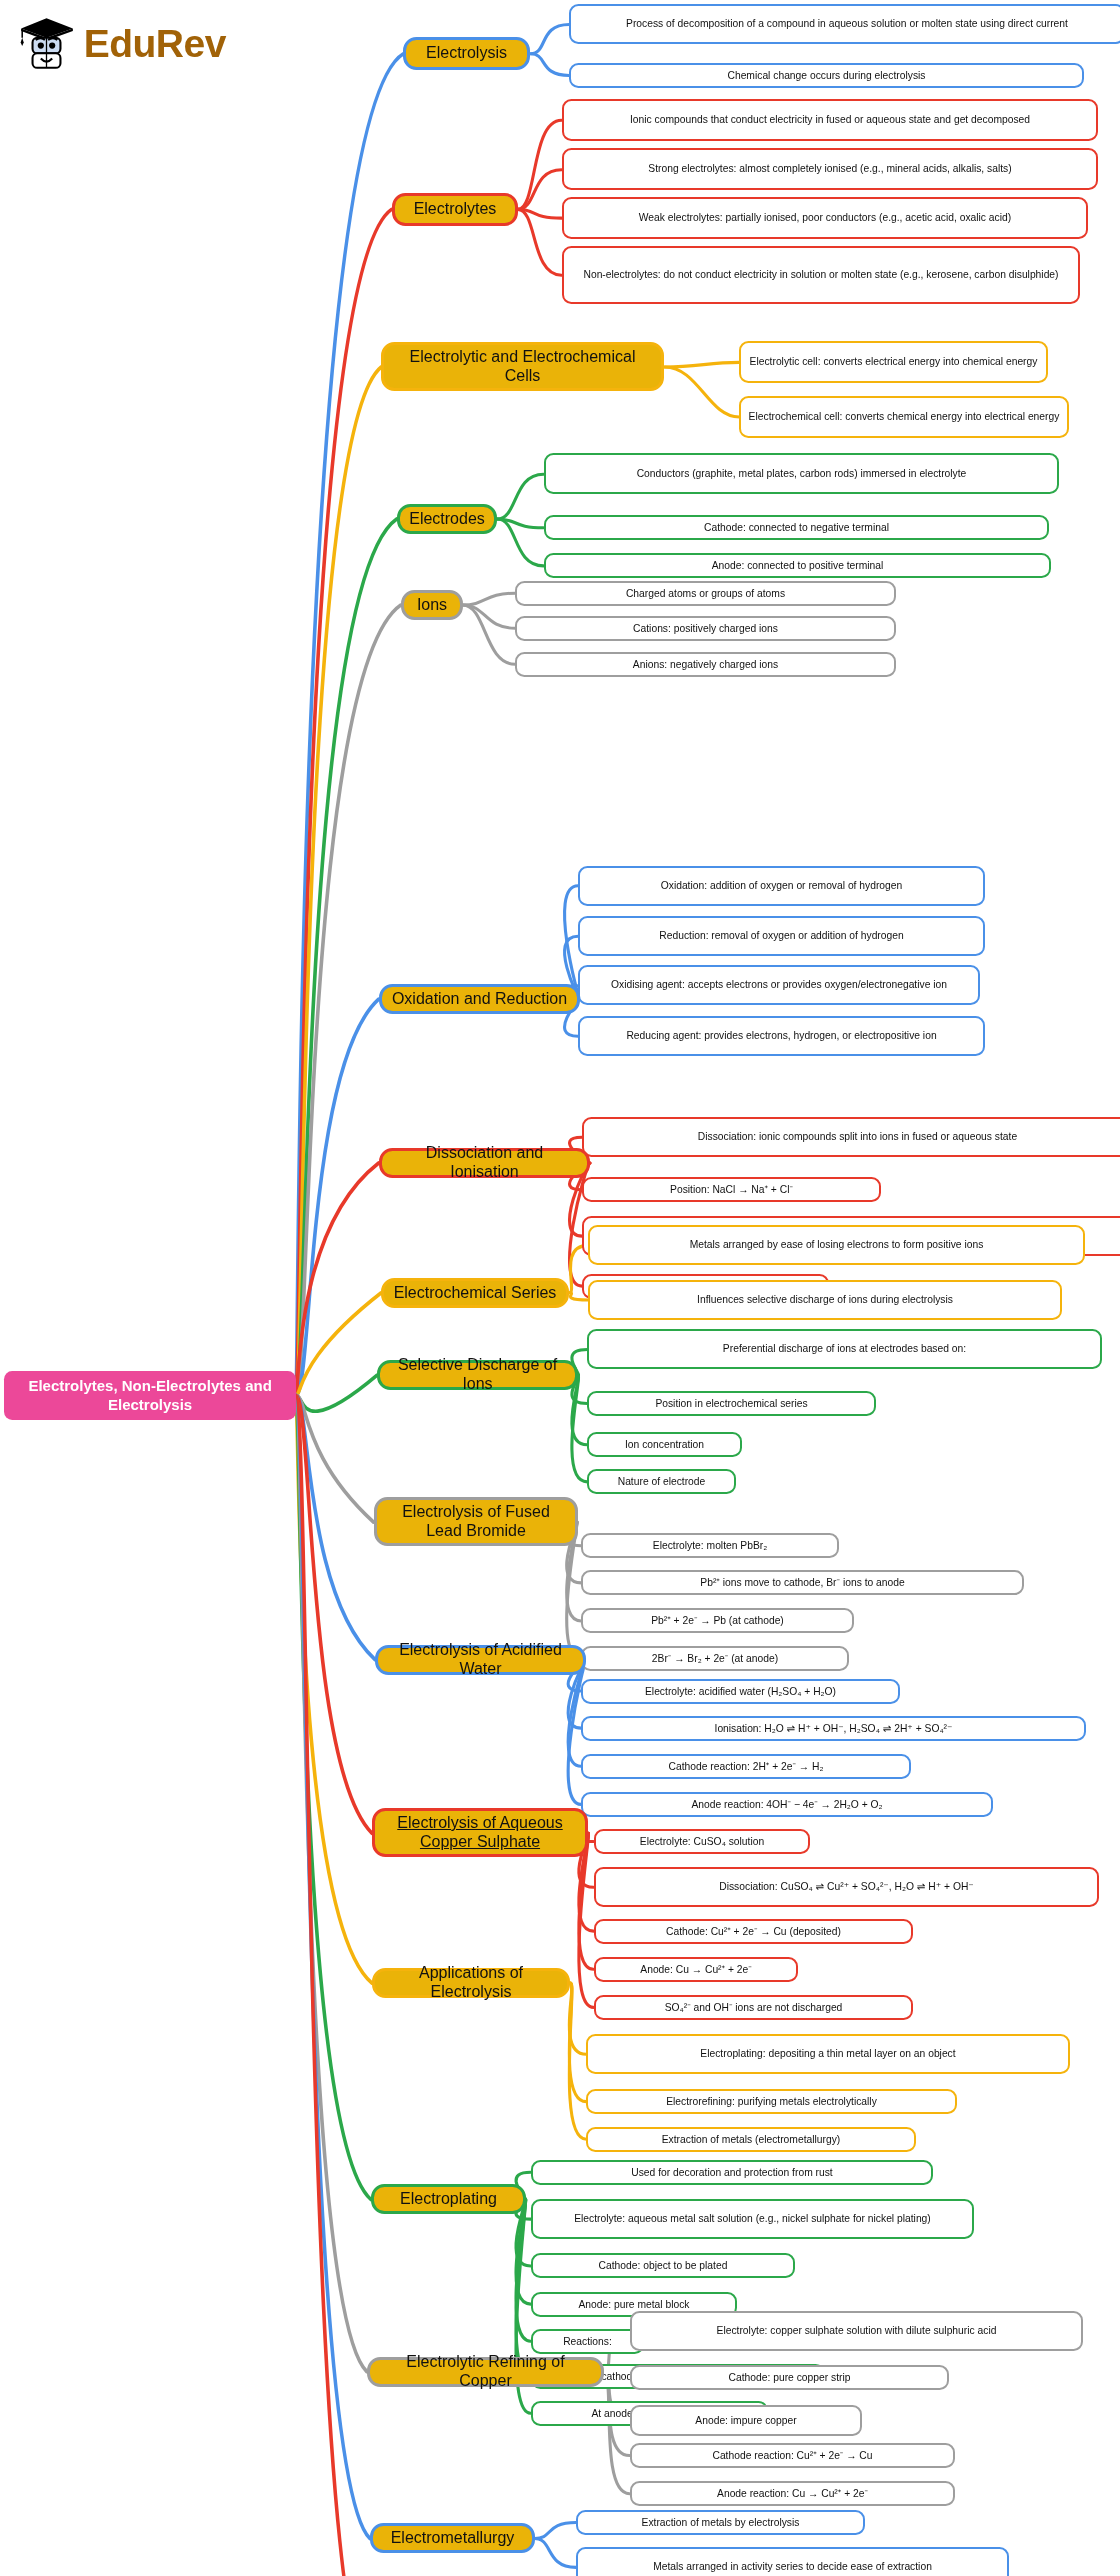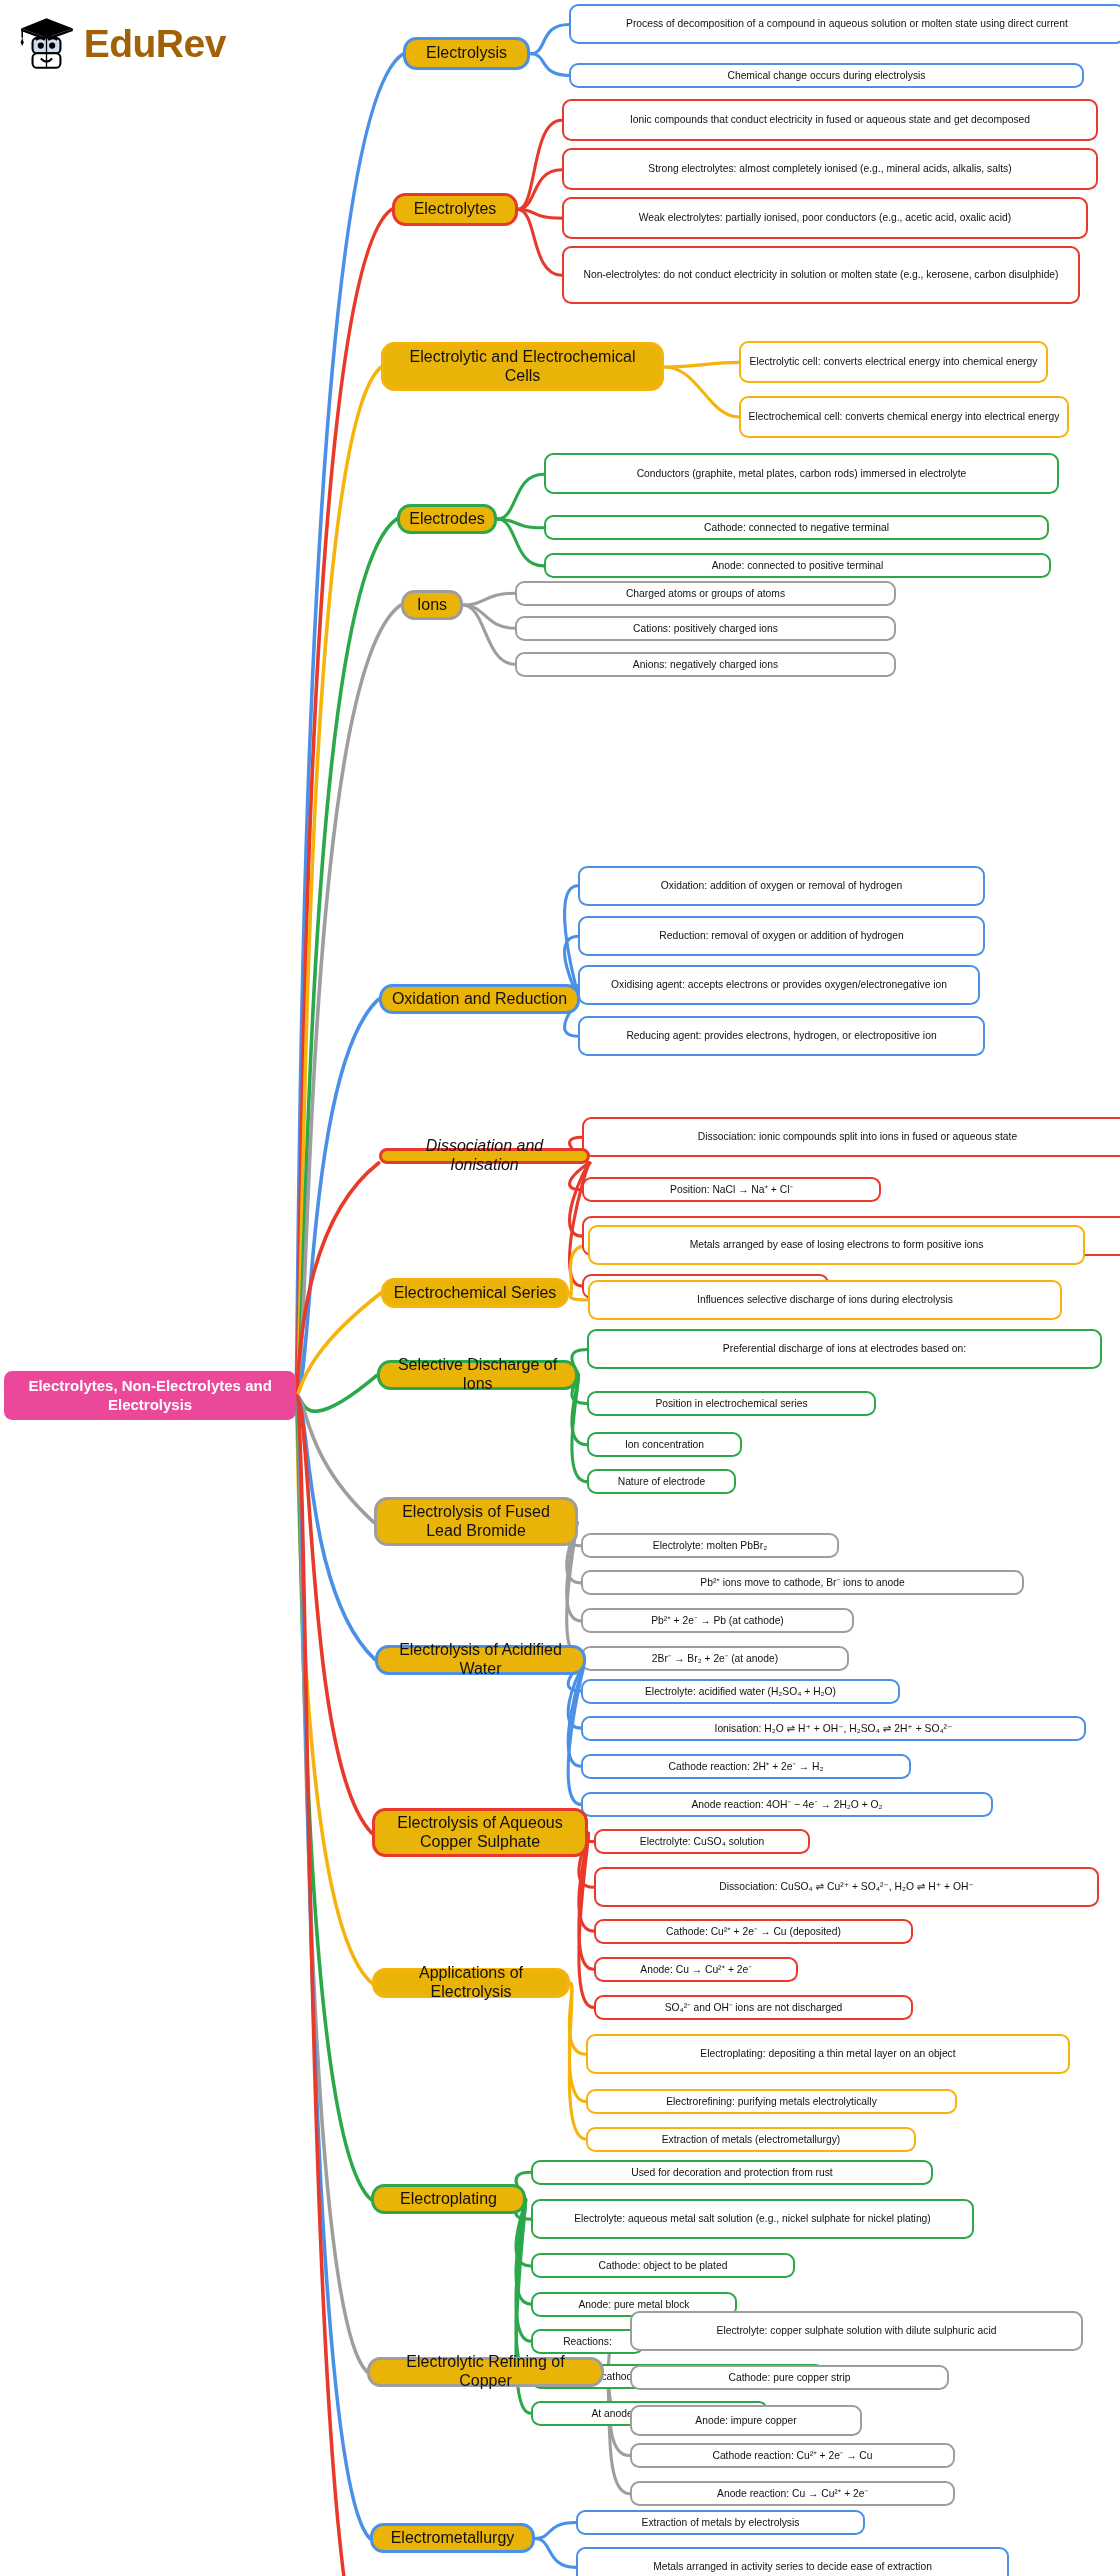--- a/index.html
+++ b/index.html
@@ -182,21 +182,21 @@
       <div class="leaf c-green" style="left: 544px; top: 553px; width: 507px; height: 25px;">Anode: connected to positive terminal</div>
       <div class="branch c-gray" style="left: 401px; top: 590px; width: 62px; height: 30px;">Ions</div>
       <div class="leaf c-gray" style="left: 515px; top: 581px; width: 381px; height: 25px;">Charged atoms or groups of atoms</div>
       <div class="leaf c-gray" style="left: 515px; top: 616px; width: 381px; height: 25px;">Cations: positively charged ions</div>
       <div class="leaf c-gray" style="left: 515px; top: 652px; width: 381px; height: 25px;">Anions: negatively charged ions</div>
       <div class="branch c-blue" style="left: 379px; top: 984px; width: 201px; height: 30px;">Oxidation and Reduction</div>
       <div class="leaf c-blue" style="left: 578px; top: 866px; width: 407px; height: 40px;">Oxidation: addition of oxygen or removal of hydrogen</div>
       <div class="leaf c-blue" style="left: 578px; top: 916px; width: 407px; height: 40px;">Reduction: removal of oxygen or addition of hydrogen</div>
       <div class="leaf c-blue" style="left: 578px; top: 965px; width: 402px; height: 40px;">Oxidising agent: accepts electrons or provides oxygen/electronegative ion</div>
       <div class="leaf c-blue" style="left: 578px; top: 1016px; width: 407px; height: 40px;">Reducing agent: provides electrons, hydrogen, or electropositive ion</div>
-      <div class="branch c-red" style="left: 379px; top: 1148px; width: 211px; height: 16px; font-style: italic;">Dissociation and Ionisation</div>
+      <div class="branch c-red" style="left: 379px; top: 1148px; width: 211px; height: 30px;">Dissociation and Ionisation</div>
       <div class="leaf c-red" style="left: 582px; top: 1117px; width: 551px; height: 40px;">Dissociation: ionic compounds split into ions in fused or aqueous state</div>
       <div class="leaf c-red" style="left: 582px; top: 1177px; width: 299px; height: 25px;">Position: NaCl → Na⁺ + Cl⁻</div>
       <div class="leaf c-red" style="left: 582px; top: 1216px; width: 546px; height: 40px;">Ionisation: polar covalent compounds form ions in aqueous solution</div>
       <div class="leaf c-red" style="left: 582px; top: 1274px; width: 247px; height: 25px;">Example: HCl ⇌ H⁺ + Cl⁻</div>
       <div class="branch c-amber" style="left: 381px; top: 1278px; width: 188px; height: 30px;">Electrochemical Series</div>
       <div class="leaf c-amber" style="left: 588px; top: 1225px; width: 497px; height: 40px;">Metals arranged by ease of losing electrons to form positive ions</div>
       <div class="leaf c-amber" style="left: 588px; top: 1280px; width: 474px; height: 40px;">Influences selective discharge of ions during electrolysis</div>
       <div class="branch c-green" style="left: 377px; top: 1360px; width: 201px; height: 30px;">Selective Discharge of Ions</div>
       <div class="leaf c-green" style="left: 587px; top: 1329px; width: 515px; height: 40px;">Preferential discharge of ions at electrodes based on:</div>
       <div class="leaf c-green" style="left: 587px; top: 1391px; width: 289px; height: 25px;">Position in electrochemical series</div>
@@ -205,21 +205,21 @@
       <div class="branch c-gray" style="left: 374px; top: 1497px; width: 204px; height: 49px;">Electrolysis of Fused Lead Bromide</div>
       <div class="leaf c-gray" style="left: 581px; top: 1533px; width: 258px; height: 25px;">Electrolyte: molten PbBr₂</div>
       <div class="leaf c-gray" style="left: 581px; top: 1570px; width: 443px; height: 25px;">Pb²⁺ ions move to cathode, Br⁻ ions to anode</div>
       <div class="leaf c-gray" style="left: 581px; top: 1608px; width: 273px; height: 25px;">Pb²⁺ + 2e⁻ → Pb (at cathode)</div>
       <div class="leaf c-gray" style="left: 581px; top: 1646px; width: 268px; height: 25px;">2Br⁻ → Br₂ + 2e⁻ (at anode)</div>
       <div class="branch c-blue" style="left: 375px; top: 1645px; width: 211px; height: 30px;">Electrolysis of Acidified Water</div>
       <div class="leaf c-blue" style="left: 581px; top: 1679px; width: 319px; height: 25px;">Electrolyte: acidified water (H₂SO₄ + H₂O)</div>
       <div class="leaf c-blue" style="left: 581px; top: 1716px; width: 505px; height: 25px;">Ionisation: H₂O ⇌ H⁺ + OH⁻, H₂SO₄ ⇌ 2H⁺ + SO₄²⁻</div>
       <div class="leaf c-blue" style="left: 581px; top: 1754px; width: 330px; height: 25px;">Cathode reaction: 2H⁺ + 2e⁻ → H₂</div>
       <div class="leaf c-blue" style="left: 581px; top: 1792px; width: 412px; height: 25px;">Anode reaction: 4OH⁻ − 4e⁻ → 2H₂O + O₂</div>
-      <div class="branch c-red" style="left: 372px; top: 1808px; width: 216px; height: 49px;">Electrolysis of Aqueous Copper Sulphate</div>
+      <div class="branch c-red" style="left: 372px; top: 1808px; width: 216px; height: 49px; text-decoration: underline;">Electrolysis of Aqueous Copper Sulphate</div>
       <div class="leaf c-red" style="left: 594px; top: 1829px; width: 216px; height: 25px;">Electrolyte: CuSO₄ solution</div>
       <div class="leaf c-red" style="left: 594px; top: 1867px; width: 505px; height: 40px;">Dissociation: CuSO₄ ⇌ Cu²⁺ + SO₄²⁻, H₂O ⇌ H⁺ + OH⁻</div>
       <div class="leaf c-red" style="left: 594px; top: 1919px; width: 319px; height: 25px;">Cathode: Cu²⁺ + 2e⁻ → Cu (deposited)</div>
       <div class="leaf c-red" style="left: 594px; top: 1957px; width: 204px; height: 25px;">Anode: Cu → Cu²⁺ + 2e⁻</div>
       <div class="leaf c-red" style="left: 594px; top: 1995px; width: 319px; height: 25px;">SO₄²⁻ and OH⁻ ions are not discharged</div>
       <div class="branch c-amber" style="left: 372px; top: 1968px; width: 198px; height: 30px;">Applications of Electrolysis</div>
       <div class="leaf c-amber" style="left: 586px; top: 2034px; width: 484px; height: 40px;">Electroplating: depositing a thin metal layer on an object</div>
       <div class="leaf c-amber" style="left: 586px; top: 2089px; width: 371px; height: 25px;">Electrorefining: purifying metals electrolytically</div>
       <div class="leaf c-amber" style="left: 586px; top: 2127px; width: 330px; height: 25px;">Extraction of metals (electrometallurgy)</div>
       <div class="branch c-green" style="left: 371px; top: 2184px; width: 155px; height: 30px; text-align: center;">Electroplating</div>

